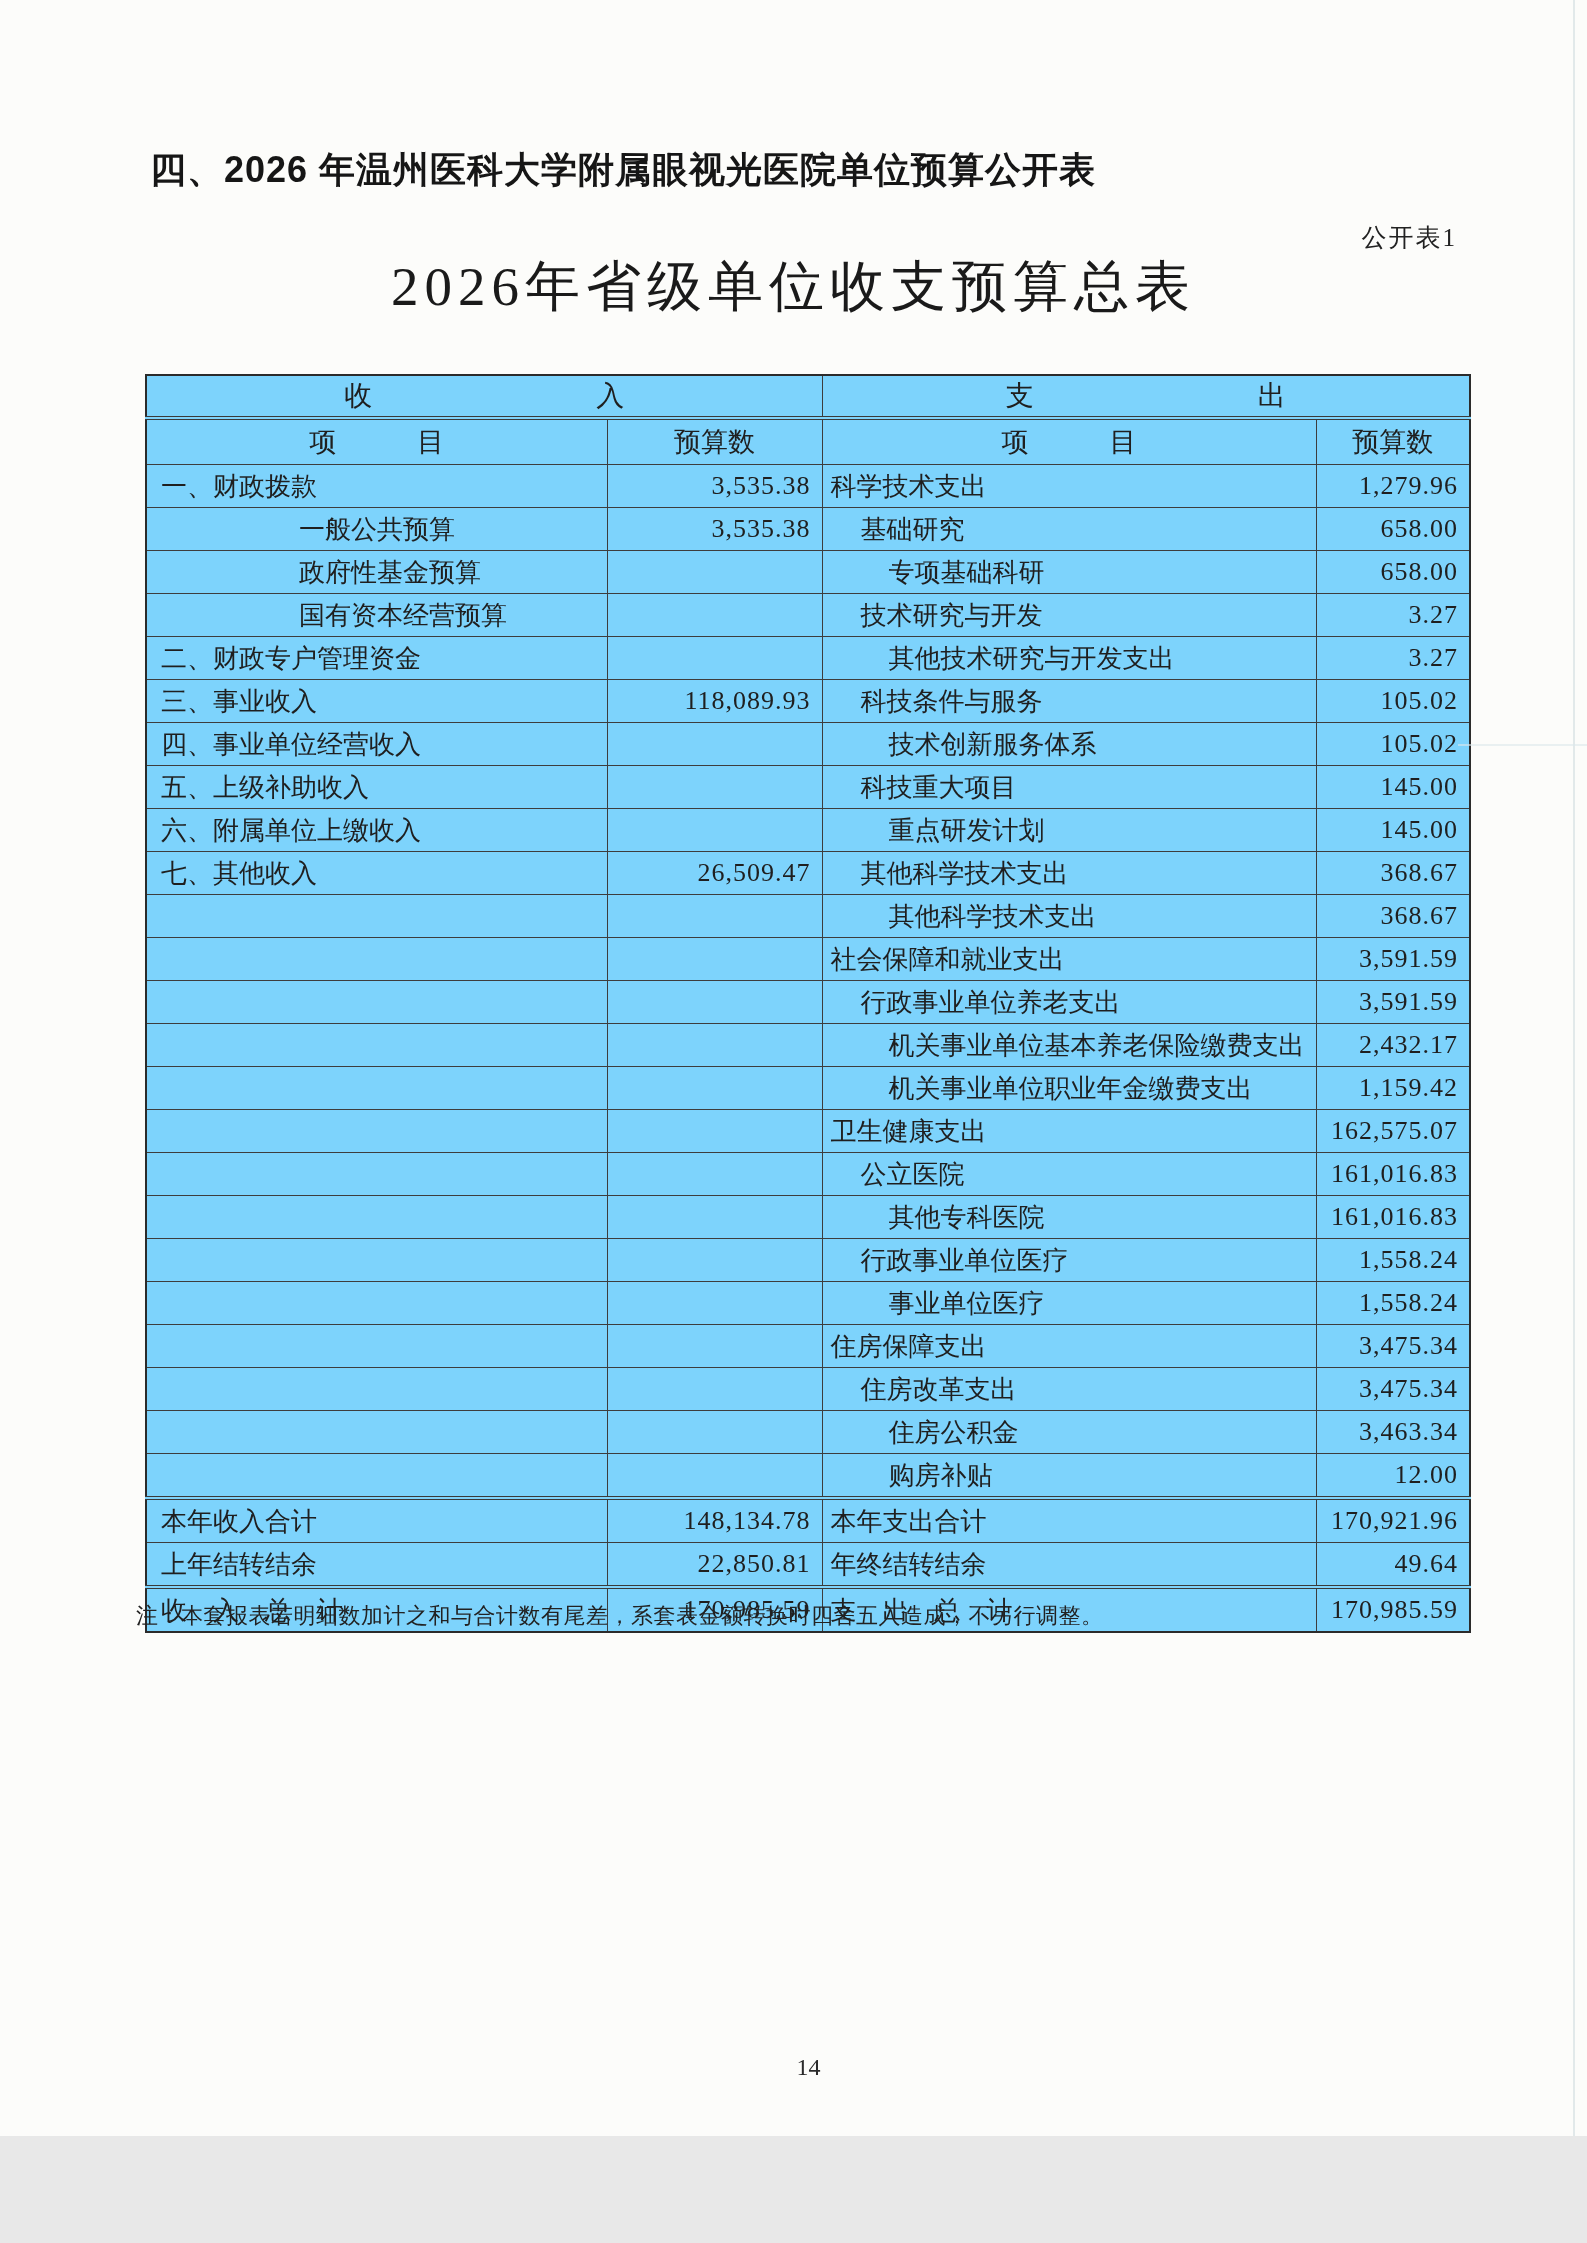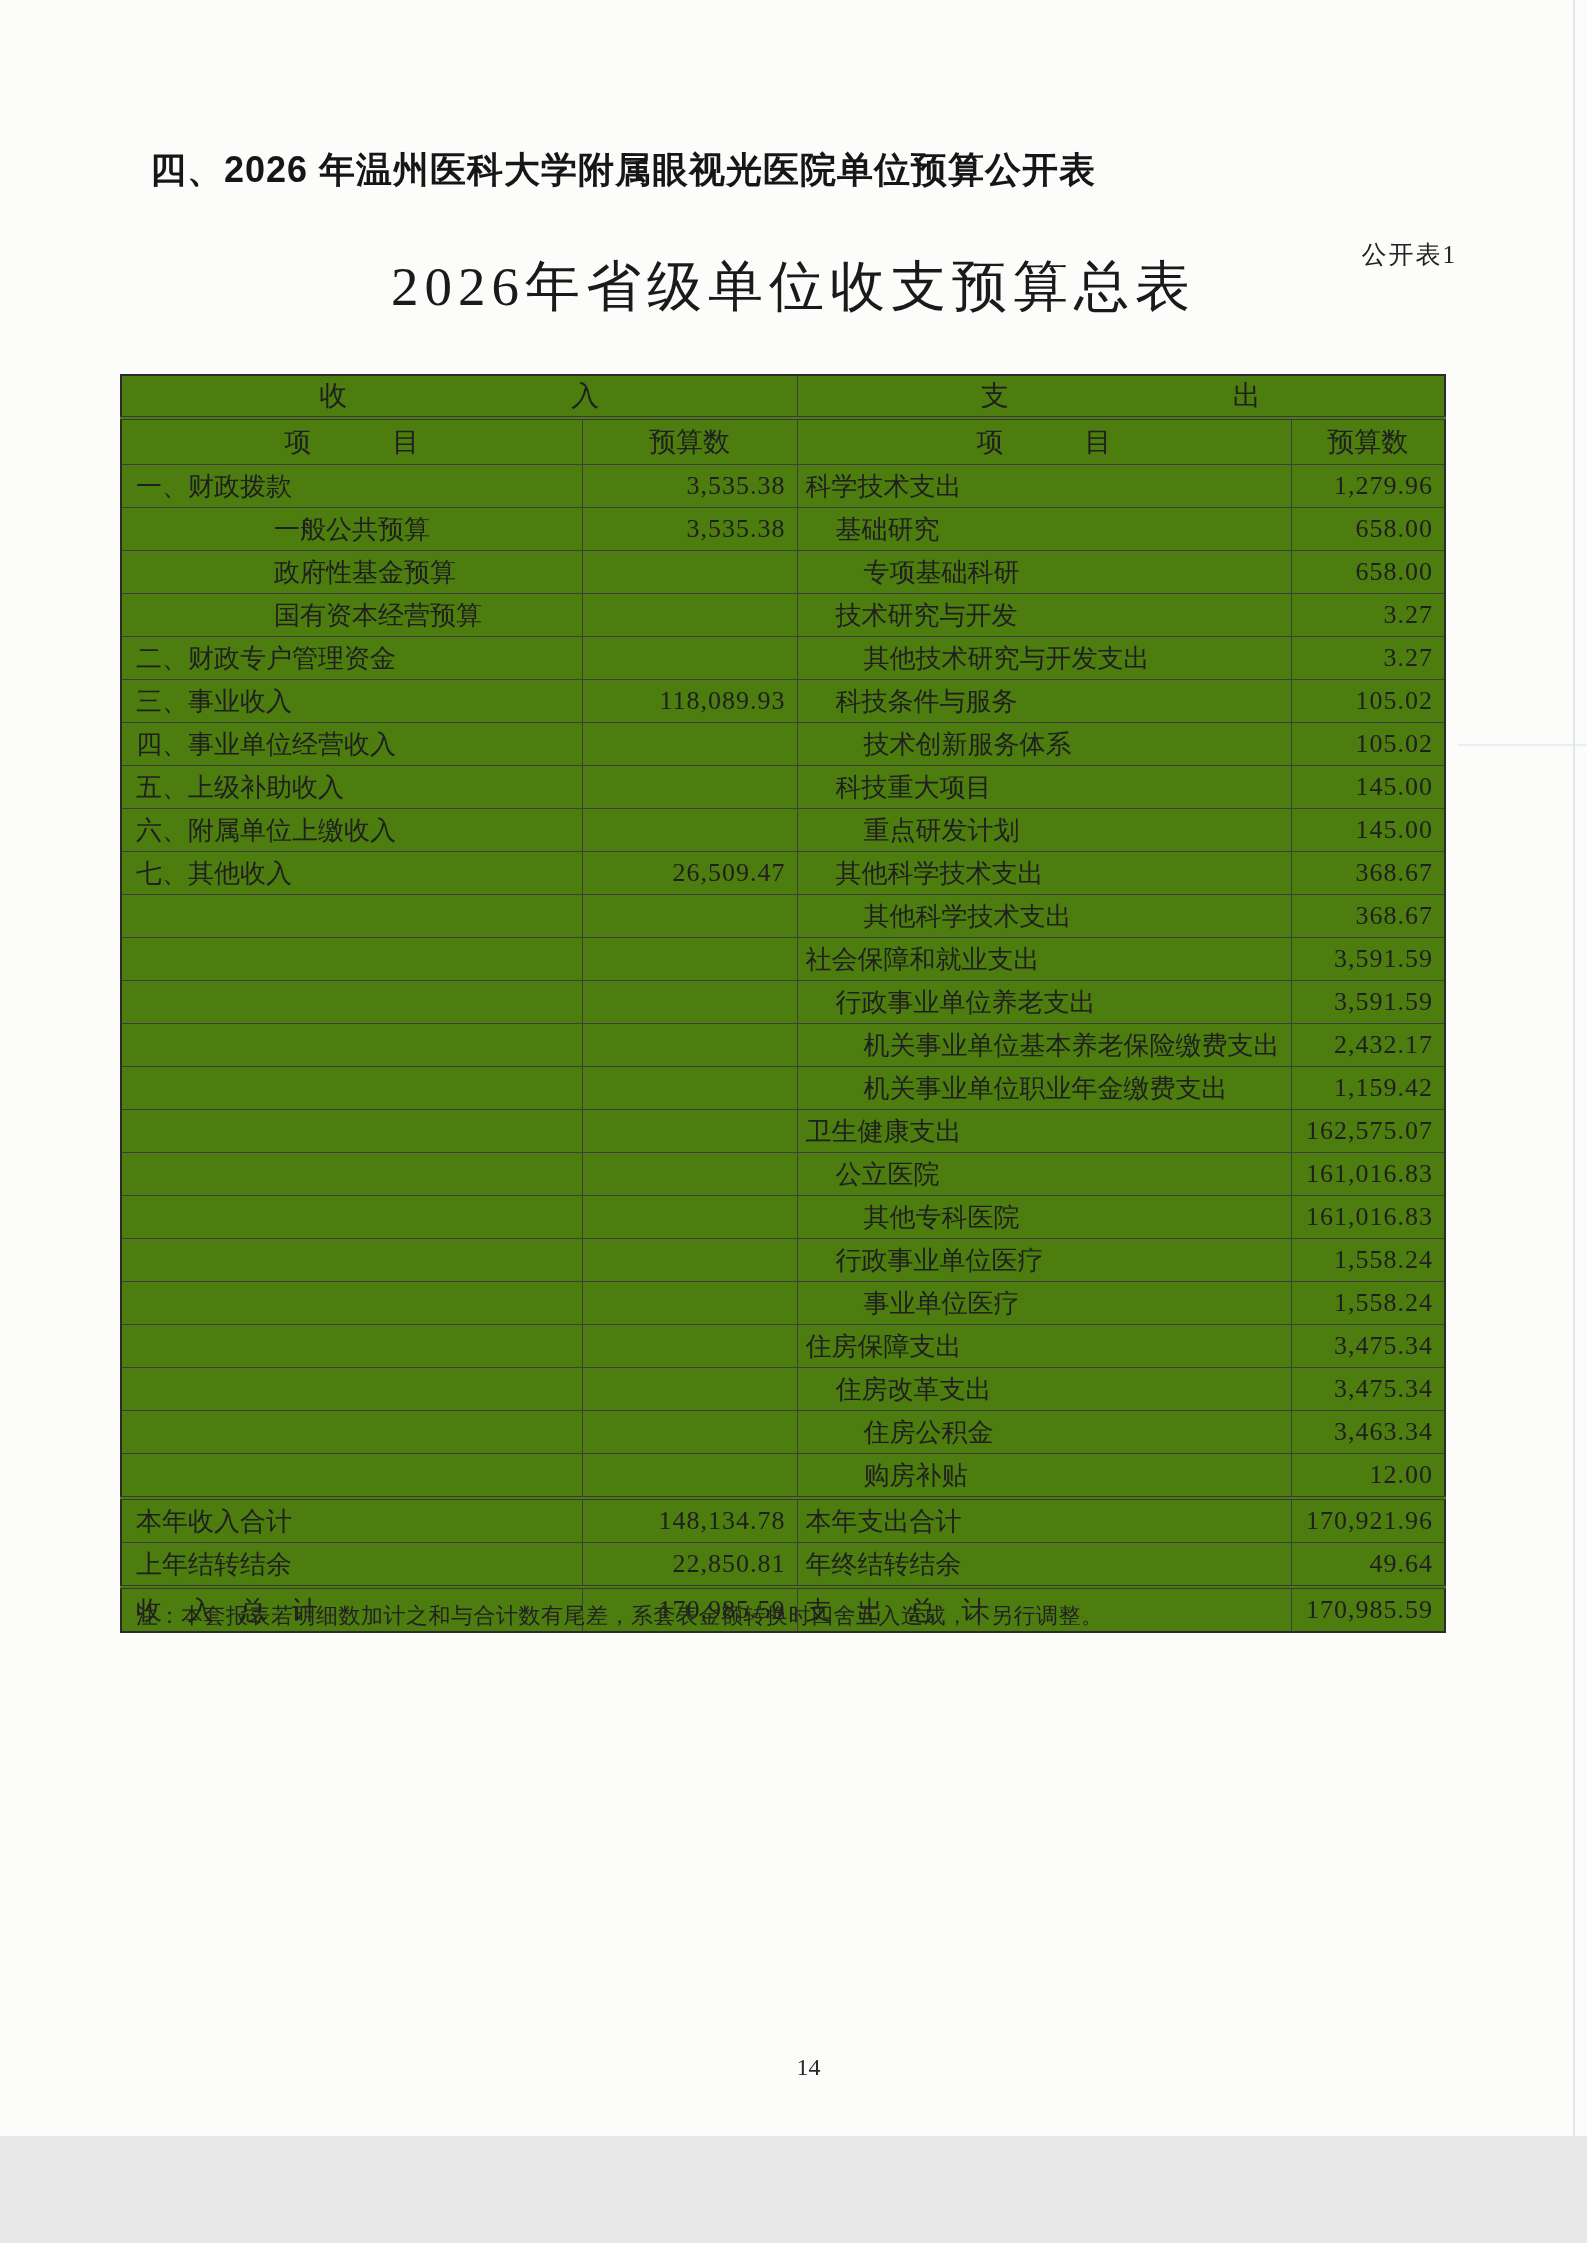--- a/index.html
+++ b/index.html
@@ -16,39 +16,39 @@
     overflow:hidden;
   }
   .section-title{
     position:absolute;left:150px;top:146px;
     font-family:"Liberation Sans","DejaVu Sans",sans-serif;
     font-weight:700;font-size:36px;letter-spacing:1px;
     color:#161616;white-space:nowrap;
   }
   .table-tag{
     position:absolute;top:221px;right:130px;
-    font-size:25px;letter-spacing:2px;color:#222;margin-top:17px;
+    font-size:25px;letter-spacing:2px;color:#222;
   }
   .main-title{
     position:absolute;top:250px;left:0;width:1587px;margin:0;
     text-align:center;
     font-weight:400;font-size:55px;letter-spacing:6px;
     color:#1a1a1a;white-space:nowrap;
   }
   .info-row{
     position:absolute;left:136px;top:331px;width:1322px;
     display:flex;justify-content:space-between;align-items:flex-end;
     font-size:26px;white-space:nowrap;
   }
   table.budget-table{
-    position:absolute;left:120px;top:374px;
+    position:absolute;left:145px;top:374px;
     width:1324px;
     border-collapse:collapse;table-layout:fixed;
     border:2.5px solid #2b2b2b;
-    background:#4d7c0f;
+    background:#7dd3fc;
   }
   .budget-table th,.budget-table td{
     border:1px solid #3d3d3d;
     padding:0;overflow:hidden;white-space:nowrap;
     font-weight:400;
   }
   thead tr.group-row th{
     height:40px;font-size:28px;text-align:center;
     border-bottom:4px double #3a3a3a;
   }

